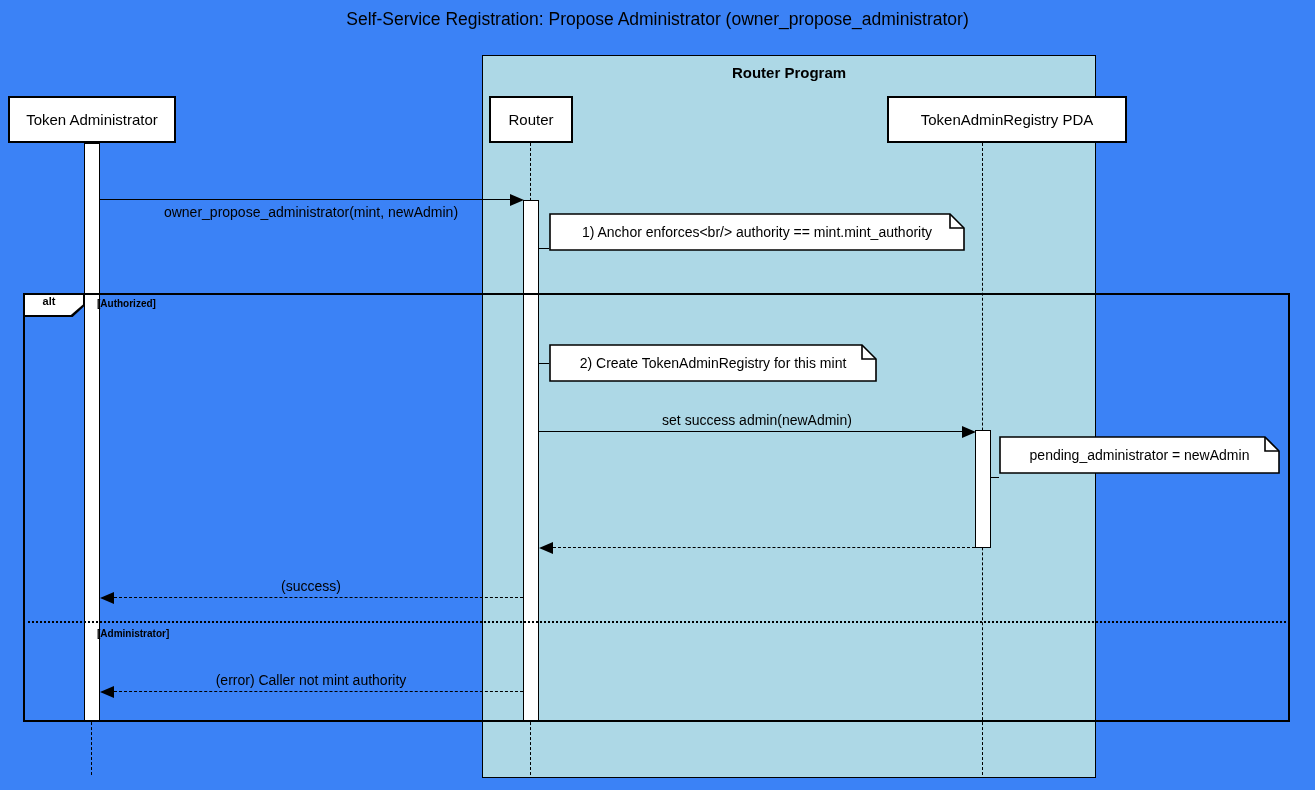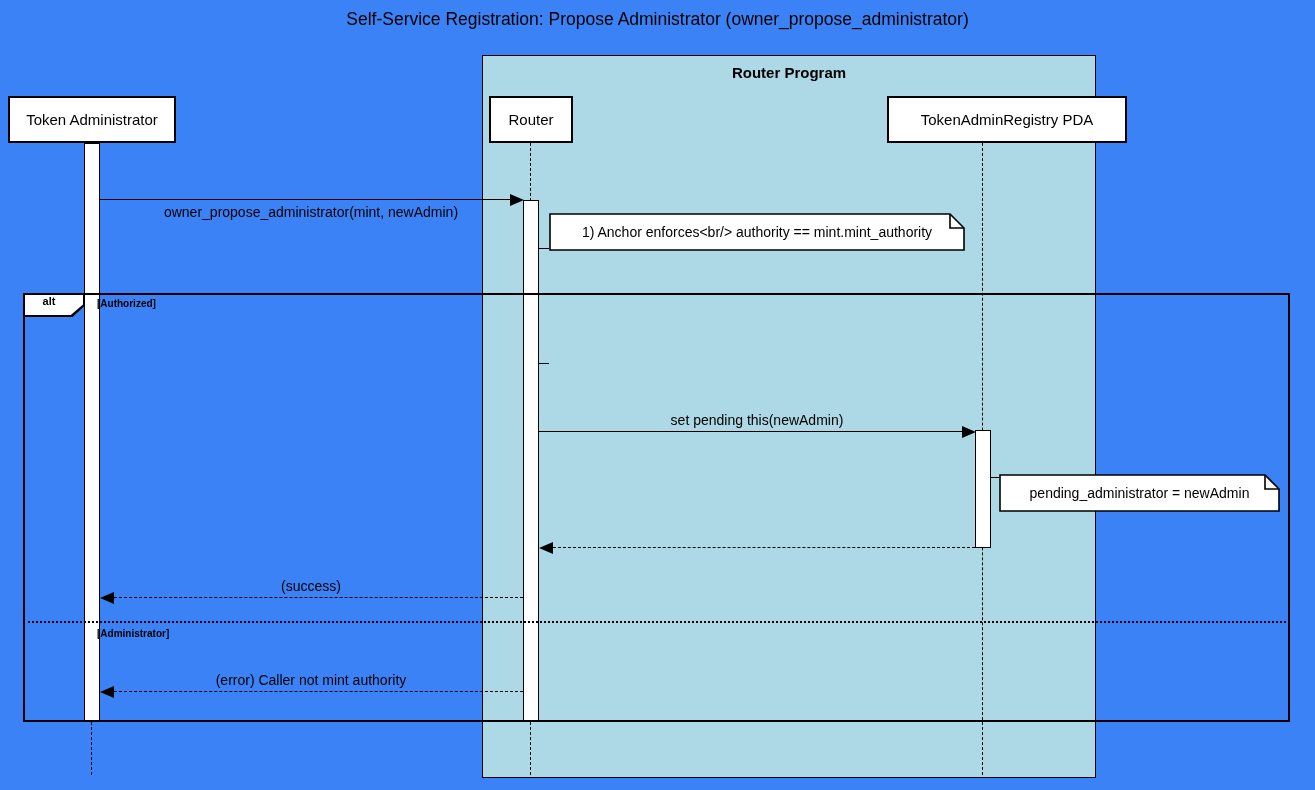--- a/index.html
+++ b/index.html
@@ -81,27 +81,34 @@
   <div class="abs msg-line" style="left:539px; top:248px; width:10px;"></div>
   <div class="abs note" style="left:549px; top:213px; width:416px; height:38px;">
     <svg width="416" height="38" viewBox="0 0 416 38">
       <path d="M1,1 L401,1 L415,15 L415,37 L1,37 Z" fill="#ffffff" stroke="#000000" stroke-width="1.6"></path>
       <path d="M401,1 L401,15 L415,15" fill="none" stroke="#000000" stroke-width="1.6"></path>
     </svg>
     <div class="note-text">1) Anchor enforces&lt;br/&gt; authority == mint.mint_authority</div>
   </div>
 
   <div class="abs msg-line" style="left:539px; top:363px; width:10px;"></div>
+  <div class="abs note" style="left:549px; top:344px; width:328px; height:38px;">
+    <svg width="328" height="38" viewBox="0 0 328 38">
+      <path d="M1,1 L313,1 L327,15 L327,37 L1,37 Z" fill="#ffffff" stroke="#000000" stroke-width="1.6"></path>
+      <path d="M313,1 L313,15 L327,15" fill="none" stroke="#000000" stroke-width="1.6"></path>
+    </svg>
+    <div class="note-text">2) Create TokenAdminRegistry for this mint</div>
+  </div>
 
-  <div class="abs msg-label" style="left:757px; top:412px;">set pending this(newAdmin)</div>
+  <div class="abs msg-label" style="left:757px; top:412px;">set success admin(newAdmin)</div>
   <div class="abs msg-line" style="left:539px; top:431px; width:423px;"></div>
   <div class="abs arrow-r" style="left:962px; top:426px;"></div>
 
   <div class="abs msg-line" style="left:991px; top:477px; width:8px;"></div>
-  <div class="abs note" style="left:999px; top:474px; width:281px; height:38px;">
+  <div class="abs note" style="left:999px; top:436px; width:281px; height:38px;">
     <svg width="281" height="38" viewBox="0 0 281 38">
       <path d="M1,1 L266,1 L280,15 L280,37 L1,37 Z" fill="#ffffff" stroke="#000000" stroke-width="1.6"></path>
       <path d="M266,1 L266,15 L280,15" fill="none" stroke="#000000" stroke-width="1.6"></path>
     </svg>
     <div class="note-text">pending_administrator = newAdmin</div>
   </div>
 
   <div class="abs arrow-l" style="left:539px; top:542px;"></div>
   <div class="abs msg-line dashed" style="left:553px; top:547px; width:422px;"></div>
 

